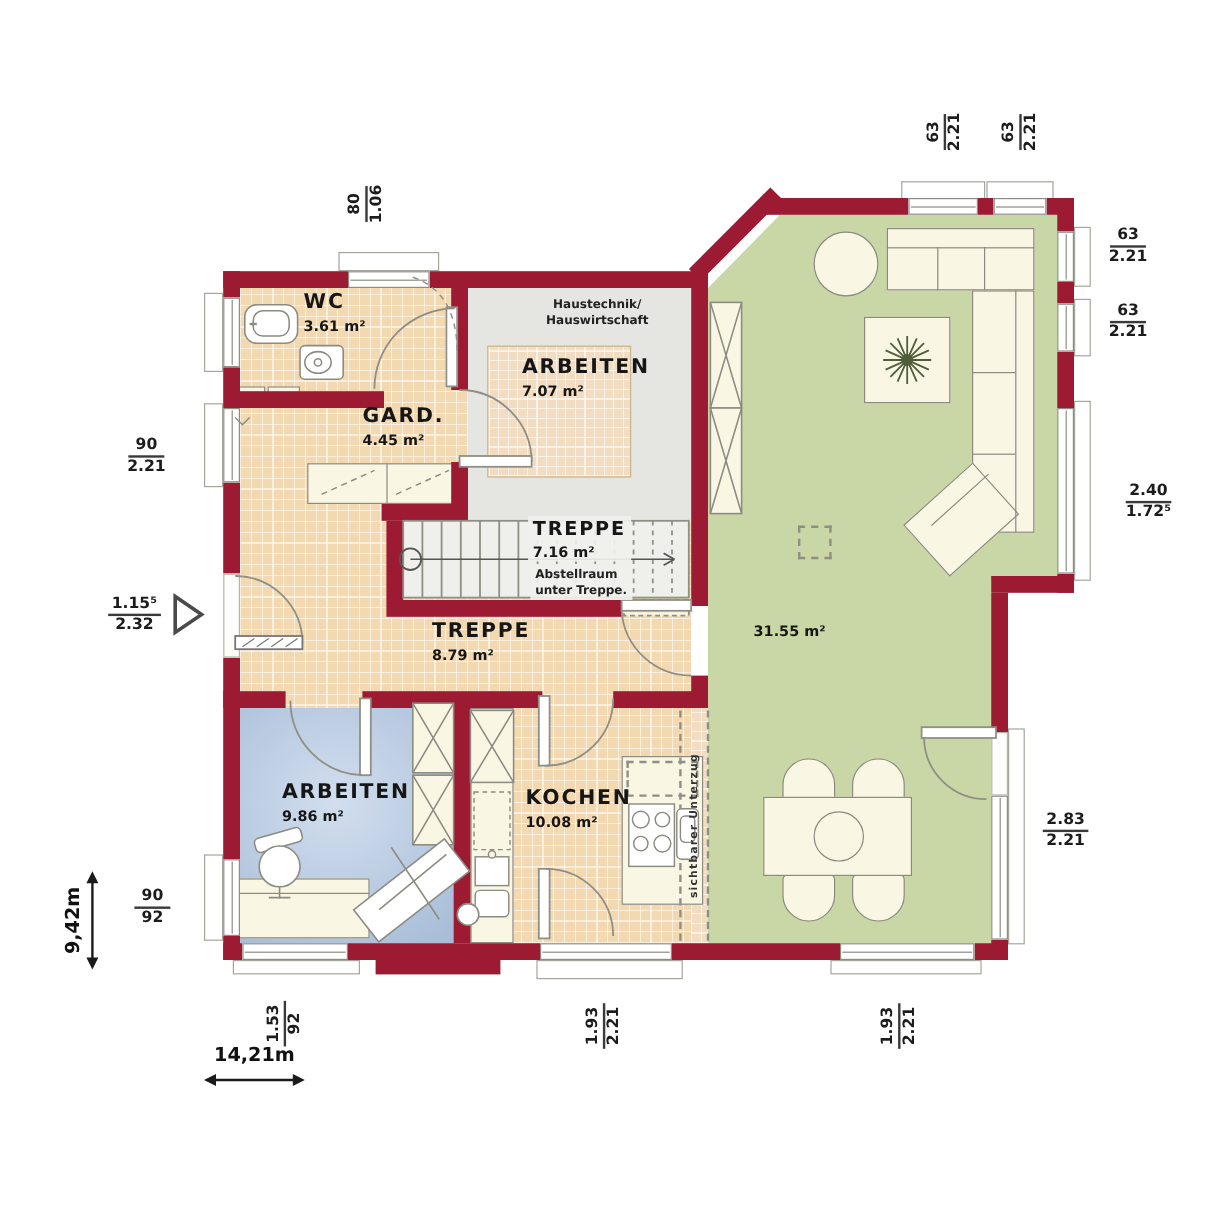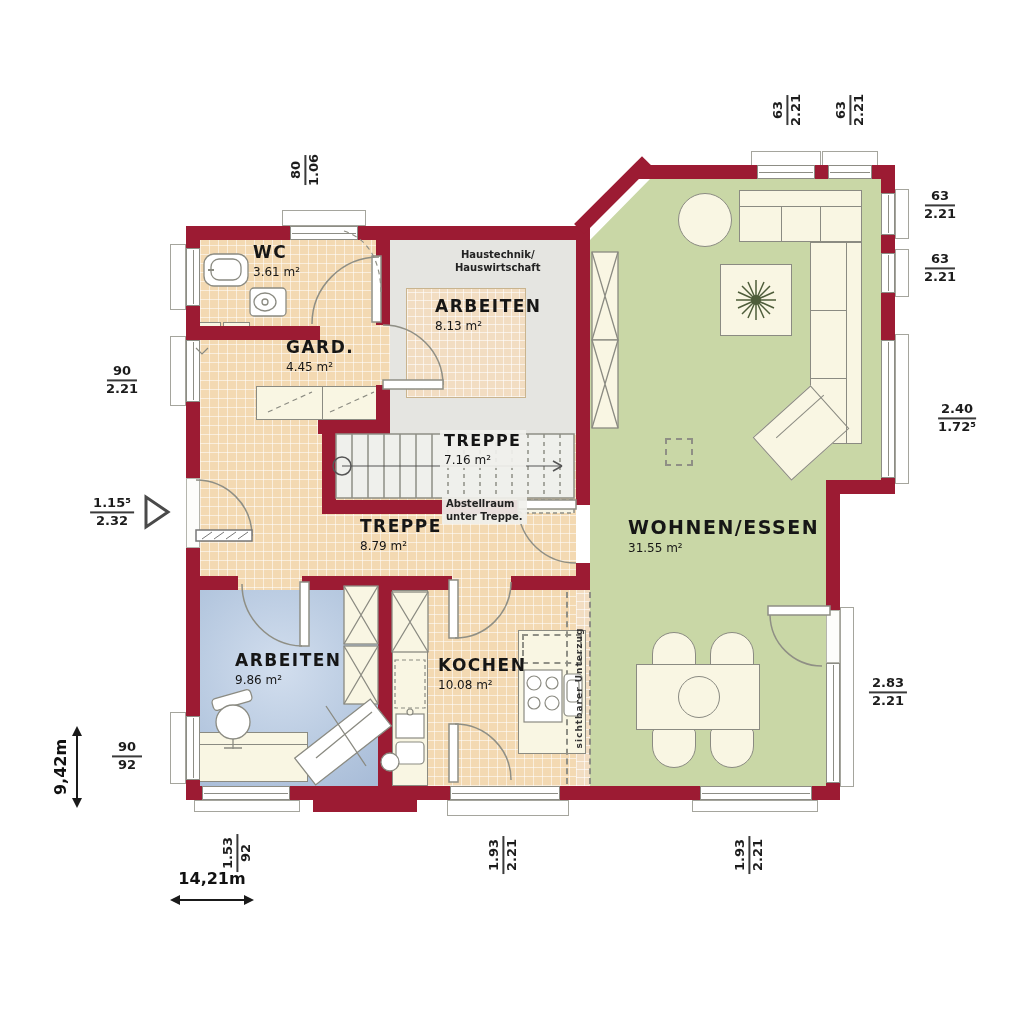--- a/index.html
+++ b/index.html
@@ -28,21 +28,21 @@
   .sill{position:absolute;background:#fff;border:1px solid #a5a59d;box-sizing:border-box;z-index:3}
   
   .furn{position:absolute;background:#f9f6e3;border:1px solid #8b8b82;box-sizing:border-box;z-index:2}
   .furn3{z-index:3}
   .fline{position:absolute;background:#8b8b82;z-index:3}
   .dash{position:absolute;border:2px dashed #8f8f85;box-sizing:border-box;background:transparent;z-index:2}
   .dashv{position:absolute;width:0;border-left:2px dashed #8f8f85;z-index:2}
   
   .rl{position:absolute;z-index:7;color:#161616;white-space:nowrap}
   .rl .n{font-weight:bold;font-size:17px;letter-spacing:1.5px}
-  .rl .a2{font-weight:normal;font-size:12px;margin-top:3px}
+  .rl .a2{font-weight:bold;font-size:12px;margin-top:3px}
   .rl.big .n{font-size:19px}
   .rl.mid .n{font-size:16px}
   .bgw{background:rgba(240,240,236,.92);padding:1px 4px}
   .note{position:absolute;z-index:7;font-weight:bold;font-size:10px;color:#222;line-height:1.3;white-space:nowrap}
   .vtext{position:absolute;z-index:7;font-weight:bold;font-size:9px;letter-spacing:1px;color:#333;
          white-space:nowrap;transform:translate(-50%,-50%) rotate(-90deg)}
   
   .dim{position:absolute;transform:translate(-50%,-50%);display:flex;flex-direction:column;align-items:center;
        font-weight:bold;font-size:13px;color:#1c1c1c;line-height:1.2;z-index:8;white-space:nowrap}
   .dim.rot{transform:translate(-50%,-50%) rotate(-90deg)}
@@ -304,52 +304,51 @@
       <line x1="176" y1="900" x2="248" y2="900"></line>
       <polygon points="170,900 180,895 180,905" stroke="none"></polygon>
       <polygon points="254,900 244,895 244,905" stroke="none"></polygon>
     </g>
   </svg>
 
   <div class="rl" style="left:253px;top:242px">
     <div class="n">WC</div>
       <div class="a2">3.61 m²</div>
   </div>
-  <div class="rl" style="left:286px;top:337px">
+  <div class="rl" style="left:302px;top:337px">
     <div class="n">GARD.</div>
       <div class="a2">4.45 m²</div>
   </div>
   <div class="rl" style="left:435px;top:296px">
     <div class="n">ARBEITEN</div>
-      <div class="a2">8.13 m²</div>
+      <div class="a2">7.07 m²</div>
   </div>
   <div class="note" style="left:455px;top:248px;text-align:center">
     <span>Haustechnik/</span><br><span>Hauswirtschaft</span>
   </div>
   <div class="rl mid bgw" style="left:440px;top:430px">
     <div class="n">TREPPE</div>
       <div class="a2">7.16 m²</div>
   </div>
-  <div class="note bgw" style="left:442px;top:496px">
+  <div class="note bgw" style="left:442px;top:472px">
     <span>Abstellraum</span><br><span>unter Treppe.</span>
   </div>
   <div class="rl" style="left:360px;top:516px">
     <div class="n">TREPPE</div>
       <div class="a2">8.79 m²</div>
   </div>
   <div class="rl" style="left:235px;top:650px">
     <div class="n">ARBEITEN</div>
       <div class="a2">9.86 m²</div>
   </div>
   <div class="rl" style="left:438px;top:655px">
     <div class="n">KOCHEN</div>
       <div class="a2">10.08 m²</div>
   </div>
   <div class="rl big" style="left:628px;top:516px">
-    <div class="n">WOHNEN/ESSEN</div>
       <div class="a2">31.55 m²</div>
   </div>
   <div class="vtext" style="left:579px;top:688px">sichtbarer Unterzug</div>
 
   <div class="dim rot" style="left:305px;top:170px">
     <span class="da">80</span>
       <span class="db">1.06</span>
     </div>
   <div class="dim rot" style="left:787px;top:110px">
     <span class="da">63</span>

